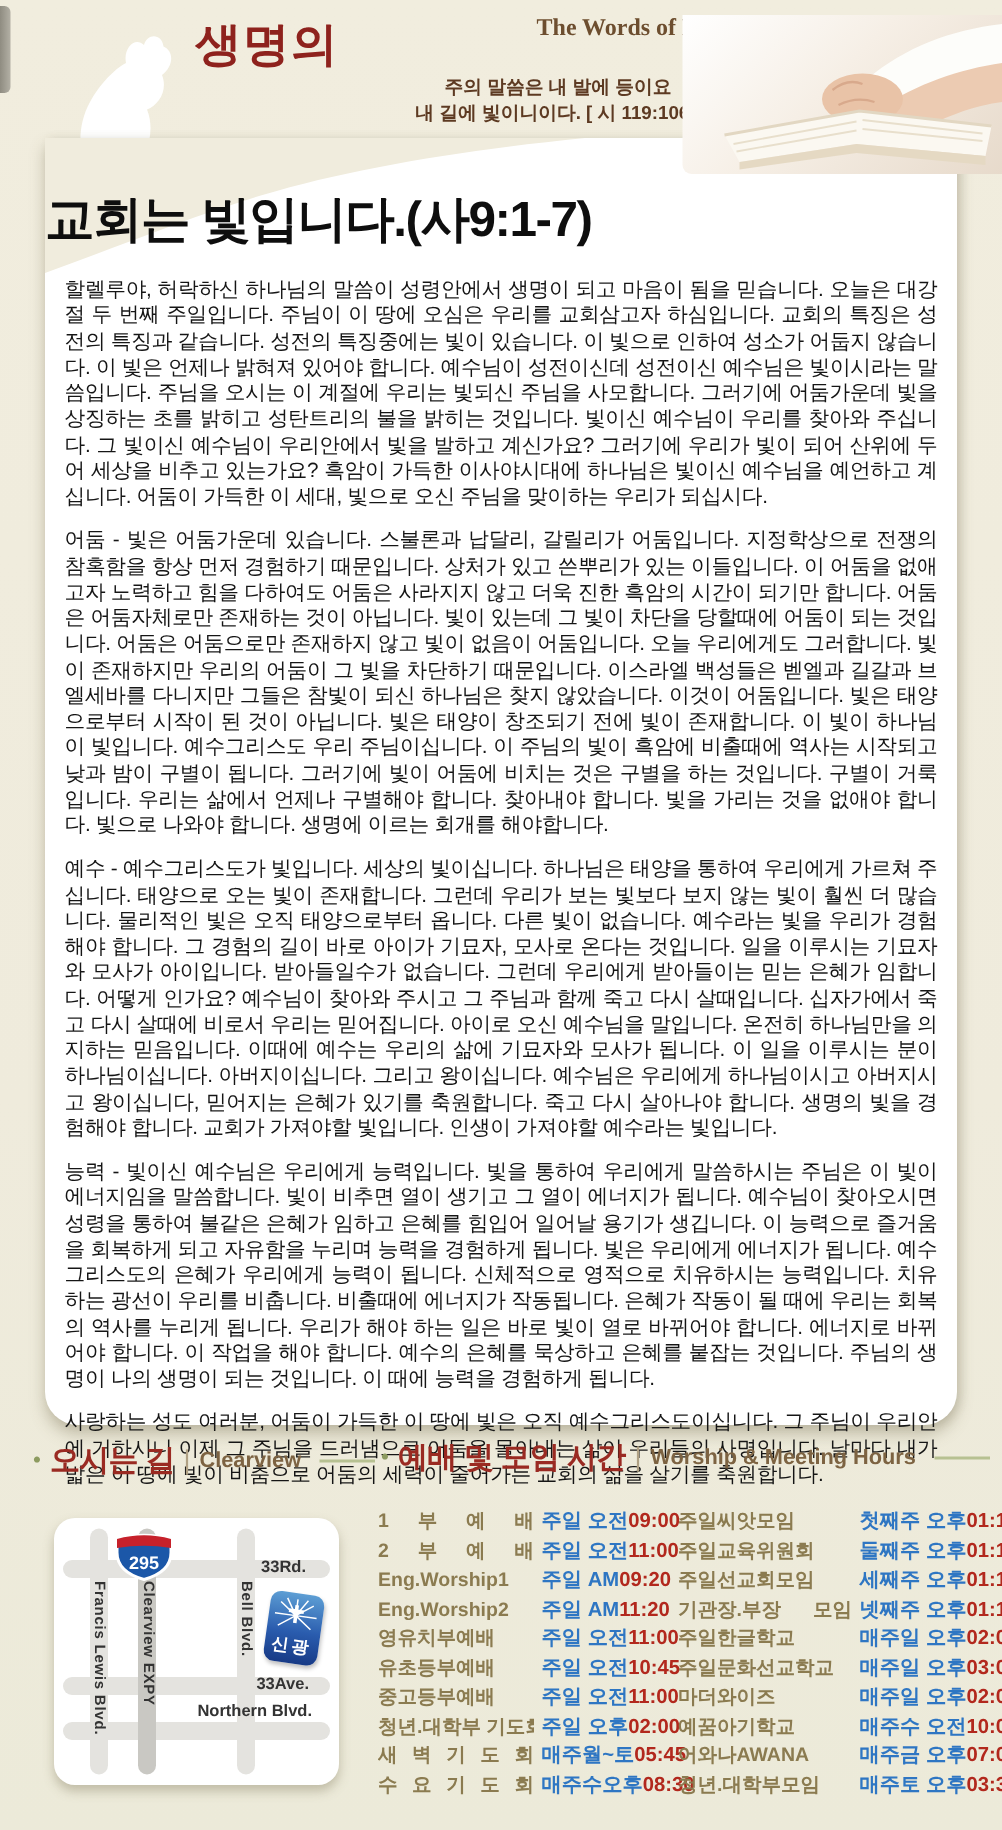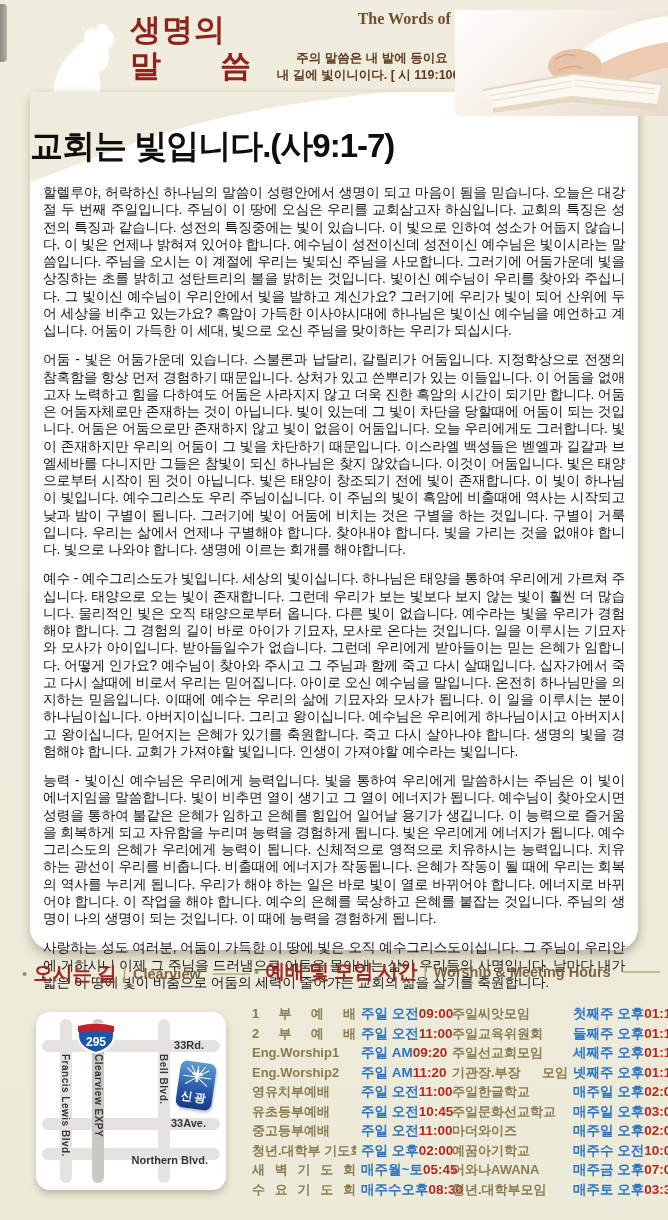--- a/index.html
+++ b/index.html
@@ -106,21 +106,20 @@
 <div class="page">
 
   <div class="corner-notch"></div>
 
   <svg class="masthead-figure" width="76" height="106" viewBox="0 0 76 106">
     <path fill="#ffffff" d="M18,104 C6,92 4,68 14,50 C20,39 30,28 38,24 C36,14 44,6 50,12 C52,4 62,4 63,13 C70,16 70,26 62,32 C66,42 60,52 52,55 C58,70 52,88 40,97 C32,103 24,107 18,104 Z"></path>
   </svg>
 
   <div class="masthead-title">
     <span class="l1">생명의</span>
-    <span class="l2">말 씀</span>
   </div>
 
   <div class="masthead-english">The Words of Life</div>
 
   <div class="masthead-verse">
     <span>주의 말씀은 내 발에 등이요</span><br>
     <span>내 길에 빛이니이다. [ 시 119:106 ]</span>
   </div>
 
   <div class="sheet">
@@ -172,21 +171,21 @@
   <div class="map">
     <div class="road h" style="top:28px"></div>
     <div class="road h" style="top:106px"></div>
     <div class="road h" style="top:136px"></div>
     <div class="road v" style="left:24px"></div>
     <div class="road v dark" style="left:56px"></div>
     <div class="road v" style="left:122px"></div>
 
     <span class="map-label" style="right:22px; top:27px">33Rd.</span>
     <span class="map-label" style="right:20px; top:105px">33Ave.</span>
-    <span class="map-label" style="right:18px; top:142px">Northern Blvd.</span>
+    <span class="map-label" style="right:18px; top:123px">Northern Blvd.</span>
     <span class="map-label vert" style="left:24px; top:42px;  height:100px">Francis Lewis Blvd.</span>
     <span class="map-label vert" style="left:57px; top:42px;  height:86px">Clearview EXPY</span>
     <span class="map-label vert" style="left:122px; top:42px; height:56px">Bell Blvd.</span>
 
     <svg class="shield" width="40" height="34" viewBox="0 0 40 34">
       <path d="M2,6 Q20,1 38,6 L38,15 Q38,28 20,33 Q2,28 2,15 Z" fill="#1b57a8" stroke="#ffffff" stroke-width="2"></path>
       <path d="M2,6 Q20,1 38,6 L38,12 Q20,9 2,12 Z" fill="#c6212b"></path>
       <text x="20" y="26" text-anchor="middle" font-size="12" font-weight="bold" fill="#ffffff" font-family="Liberation Sans, sans-serif">295</text>
     </svg>
 

